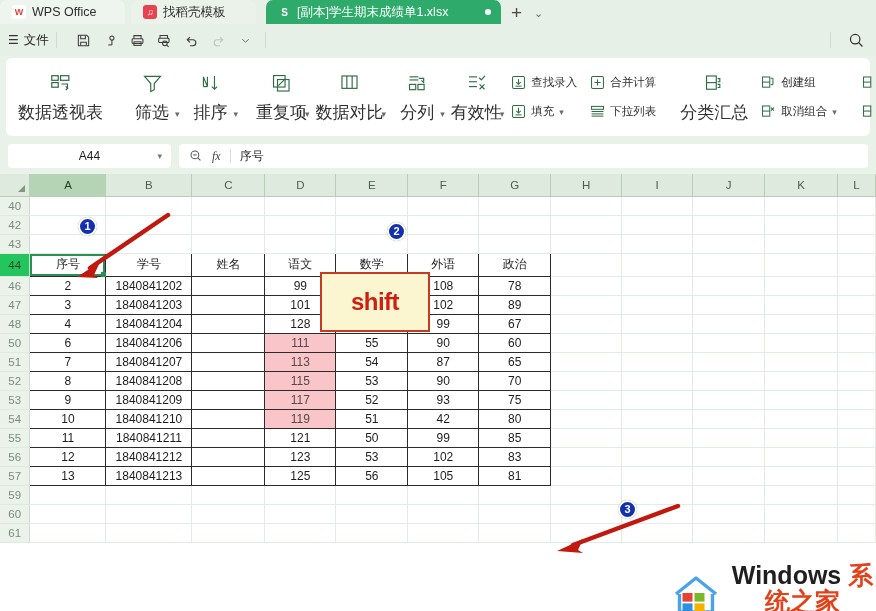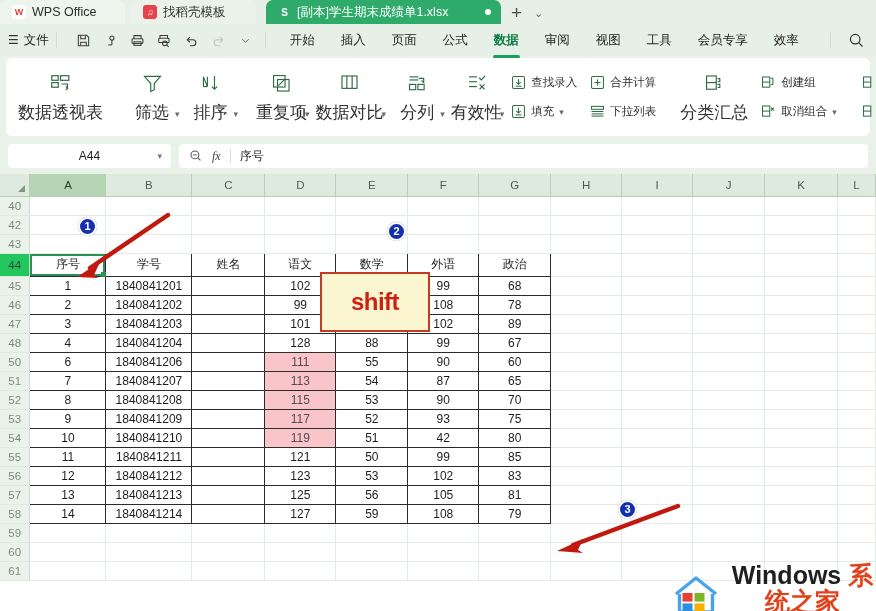--- a/index.html
+++ b/index.html
@@ -272,32 +272,20 @@
             <path d="M9.7 4.4l2.8 2.8-2.8 2.8"></path>
         </svg>
       </div>
       <div class="qat-btn">
         <svg width="13" height="13" viewBox="0 0 16 16" fill="none" stroke="#6a6a6a" stroke-width="1.2">
           <path d="M4 6.5l4 3.6 4-3.6"></path>
         </svg>
       </div>
     </div>
     <div class="vsep"></div>
-    <div class="ribtabs">
-      <div class="ribtab">开始</div>
-      <div class="ribtab">插入</div>
-      <div class="ribtab">页面</div>
-      <div class="ribtab">公式</div>
-      <div class="ribtab active">数据</div>
-      <div class="ribtab">审阅</div>
-      <div class="ribtab">视图</div>
-      <div class="ribtab">工具</div>
-      <div class="ribtab">会员专享</div>
-      <div class="ribtab">效率</div>
-    </div>
     <div class="menubar-right">
       <div class="vsep"></div>
       <div class="qat-btn">
         <svg width="17" height="17" viewBox="0 0 18 18" fill="none" stroke="#2f2f2f" stroke-width="1.3">
           <circle cx="7.6" cy="7.6" r="5"></circle>
             <path d="M11.3 11.3l4 4"></path>
         </svg>
       </div>
     </div>
   </div>
@@ -617,35 +605,20 @@
           <td class="cell b">外语</td>
           <td class="cell b">政治</td>
           <td class="cell"></td>
             <td class="cell"></td>
           <td class="cell"></td>
             <td class="cell"></td>
           <td class="cell"></td>
         </tr>
 
         <tr>
-          <td class="rowh">45</td>
-          <td class="cell b">1</td>
-          <td class="cell b">1840841201</td>
-          <td class="cell b"></td>
-          <td class="cell b">102</td>
-          <td class="cell b"></td>
-          <td class="cell b">99</td>
-          <td class="cell b">68</td>
-          <td class="cell"></td>
-            <td class="cell"></td>
-          <td class="cell"></td>
-            <td class="cell"></td>
-          <td class="cell"></td>
-        </tr>
-        <tr>
           <td class="rowh">46</td>
           <td class="cell b">2</td>
           <td class="cell b">1840841202</td>
           <td class="cell b"></td>
           <td class="cell b">99</td>
           <td class="cell b"></td>
           <td class="cell b">108</td>
           <td class="cell b">78</td>
           <td class="cell"></td>
             <td class="cell"></td>
@@ -790,35 +763,20 @@
         </tr>
         <tr>
           <td class="rowh">57</td>
           <td class="cell b">13</td>
           <td class="cell b">1840841213</td>
           <td class="cell b"></td>
           <td class="cell b">125</td>
           <td class="cell b">56</td>
           <td class="cell b">105</td>
           <td class="cell b">81</td>
-          <td class="cell"></td>
-            <td class="cell"></td>
-          <td class="cell"></td>
-            <td class="cell"></td>
-          <td class="cell"></td>
-        </tr>
-        <tr>
-          <td class="rowh">58</td>
-          <td class="cell b">14</td>
-          <td class="cell b">1840841214</td>
-          <td class="cell b"></td>
-          <td class="cell b">127</td>
-          <td class="cell b">59</td>
-          <td class="cell b">108</td>
-          <td class="cell b">79</td>
           <td class="cell"></td>
             <td class="cell"></td>
           <td class="cell"></td>
             <td class="cell"></td>
           <td class="cell"></td>
         </tr>
 
         <tr>
           <td class="rowh">59</td>
           <td class="cell"></td>

